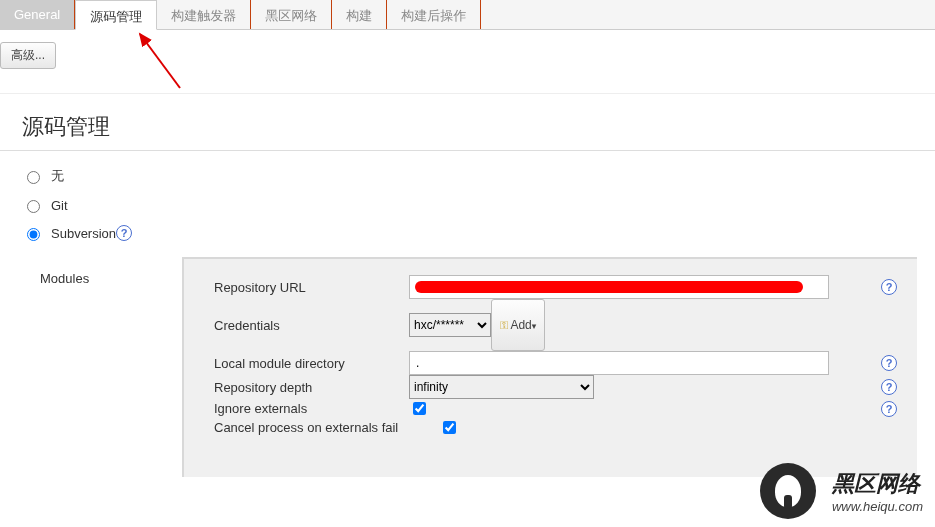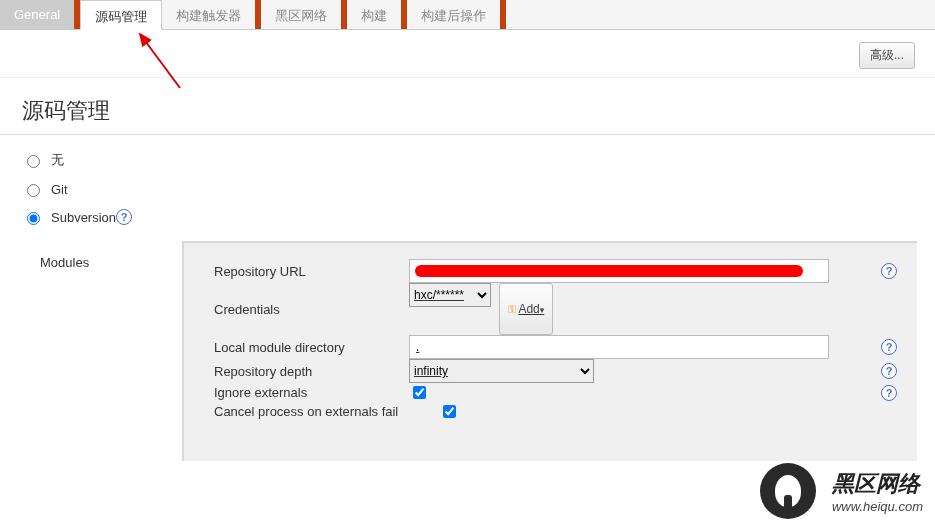--- a/index.html
+++ b/index.html
@@ -14,38 +14,38 @@
   .tabs {
     display: flex;
     border-bottom: 1px solid #ccc;
     background: #f5f5f5;
     height: 30px;
   }
   .tab {
     padding: 7px 14px;
     color: #888;
     cursor: pointer;
-    border-right: 6px solid #c2410c;
+    border-right: 1px solid #c2410c;
     font-size: 13px;
   }
   .tab.first {
     background: #ccc;
     color: #fff;
   }
   .tab.active {
     background: #fff;
     color: #333;
     border: 1px solid #ccc;
     border-bottom: 1px solid #fff;
     margin-bottom: -1px;
   }
   .topbar {
     display:flex;
-    justify-content:flex-end;
-    padding: 12px 20px 8px 0;
+    justify-content:flex-start;
+    padding: 12px 20px 24px 0;
     border-bottom:1px solid #eee;
   }
   .btn {
     background: linear-gradient(#fdfdfd,#e8e8e8);
     border:1px solid #bbb;
     border-radius:3px;
     padding:4px 10px;
     font-size:12px;
     color:#444;
     cursor:pointer;
@@ -100,23 +100,21 @@
     align-items:center;
   }
   .flabel {
     width:195px;
     color:#333;
     font-size:13px;
   }
   .fcontrol {
     flex:1;
     display:flex;
-    align-items:flex-start;
-    gap:8px;
-    text-decoration:underline;
+    align-items:center;
   }
   .fcontrol input[type=text] {
     width:420px;
     height:24px;
     border:1px solid #bbb;
     padding:2px 6px;
     font-size:12px;
     background:#fff;
   }
   .fcontrol select {

